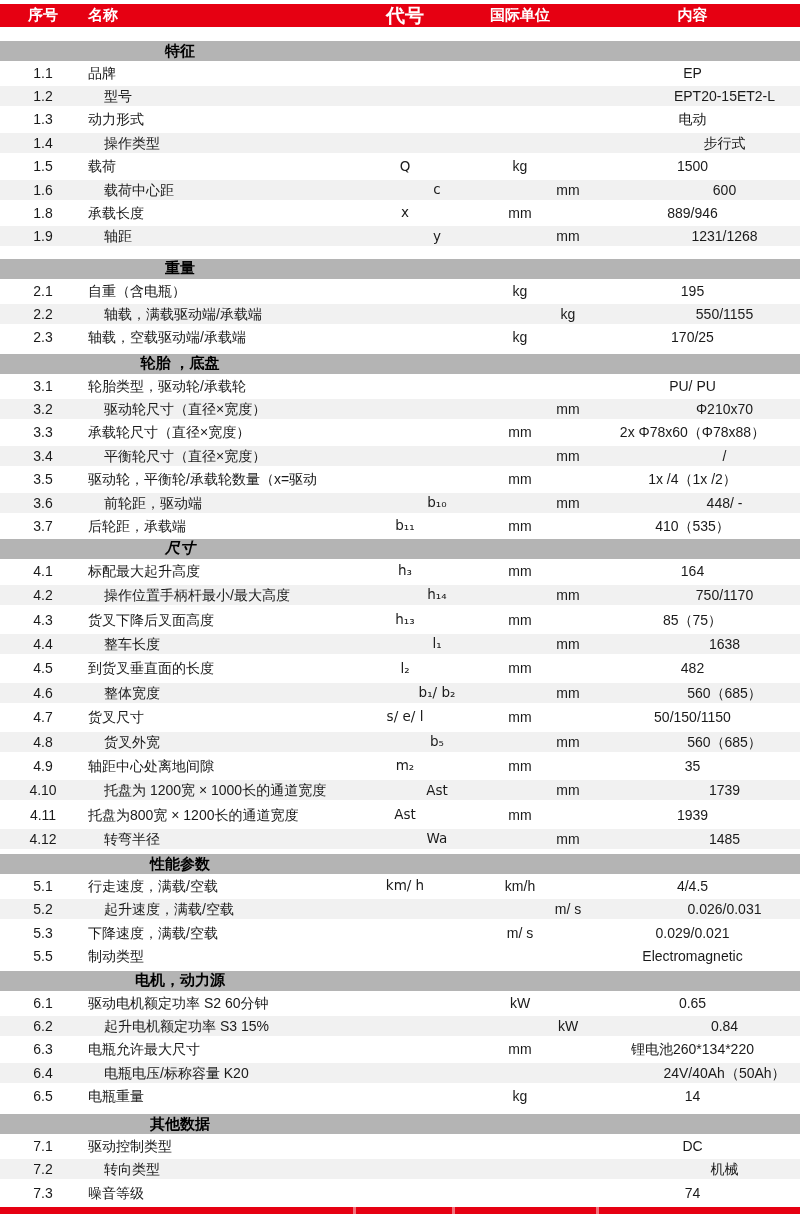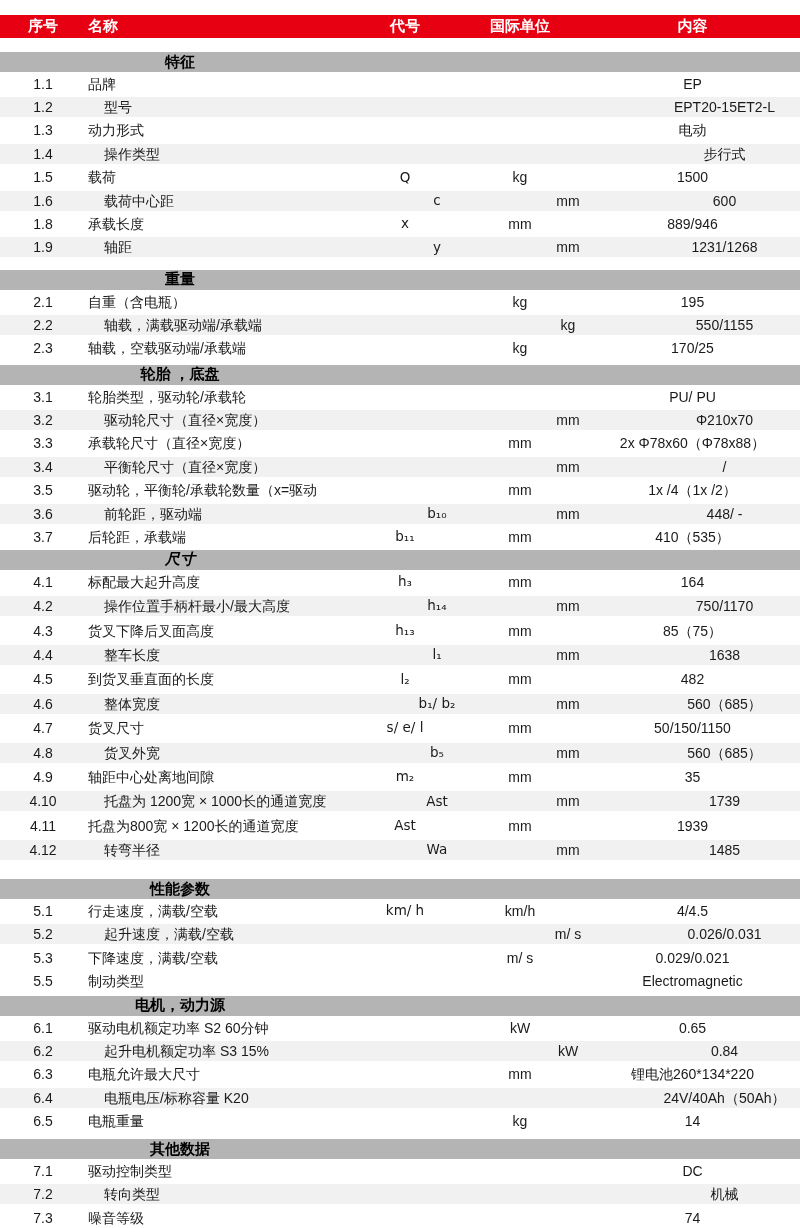--- a/index.html
+++ b/index.html
@@ -8,55 +8,55 @@
     --stripe:#f1f1f1;
     --text:#1a1a1a;
   }
   *{margin:0;padding:0;box-sizing:border-box;}
   html,body{background:#fff;}
   .page{
     position:relative;
     width:800px;height:1228px;
     background:#fff;
     overflow:hidden;
-    padding-top:15px;
+    padding-top:4px;
     font-family:"Liberation Sans","DejaVu Sans",sans-serif;
     font-size:14px;
     color:var(--text);
   }
   
   .c-no  {width:86px;  text-align:center; flex:none;}
   .c-name{width:269px; padding-left:2px; text-align:left; flex:none;
           white-space:nowrap; overflow:hidden;}
   .c-sym {width:100px; text-align:center; flex:none; white-space:nowrap;
           font-family:"DejaVu Sans","Liberation Sans",sans-serif; font-size:13.5px;}
   .c-unit{width:130px; text-align:center; flex:none; white-space:nowrap;}
   .c-val {flex:1; text-align:center; white-space:nowrap;}
   
   .thead{
     height:23px;display:flex;align-items:center;
     background:var(--header-red);
     color:#fff;font-weight:bold;font-size:15px;
   }
-  .thead .c-sym{font-family:"Liberation Sans","DejaVu Sans",sans-serif;font-size:15px;}
+  .thead .c-sym{font-family:"Liberation Sans","DejaVu Sans",sans-serif;font-size:19px;}
   
   .section{
     height:20px;display:flex;align-items:center;
     background:var(--section-gray);
   }
   .section-label{
     width:360px;text-align:center;
     font-weight:bold;font-size:15px;color:#000;
     white-space:nowrap;
   }
   .sec0{margin-top:14px;}
   .sec1{margin-top:10.8px;}
   .sec2{margin-top:4.8px;}
   .sec3{margin-top:1px;font-style:italic;}
-  .sec4{margin-top:17px;}
+  .sec4{margin-top:3px;}
   .sec5{margin-top:3px;}
   .sec6{margin-top:6.3px;}
   
   .row{
     height:23.4px;display:flex;align-items:center;
     line-height:1;
   }
   .srows3 .row{height:24.4px;}
   .row.alt{
     background:linear-gradient(var(--stripe),var(--stripe)) center / 100% 20px no-repeat;

